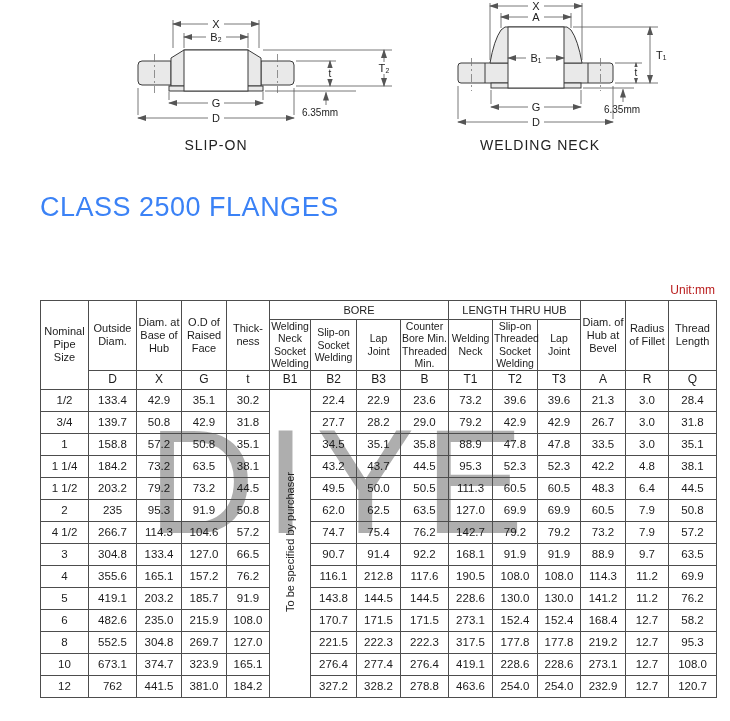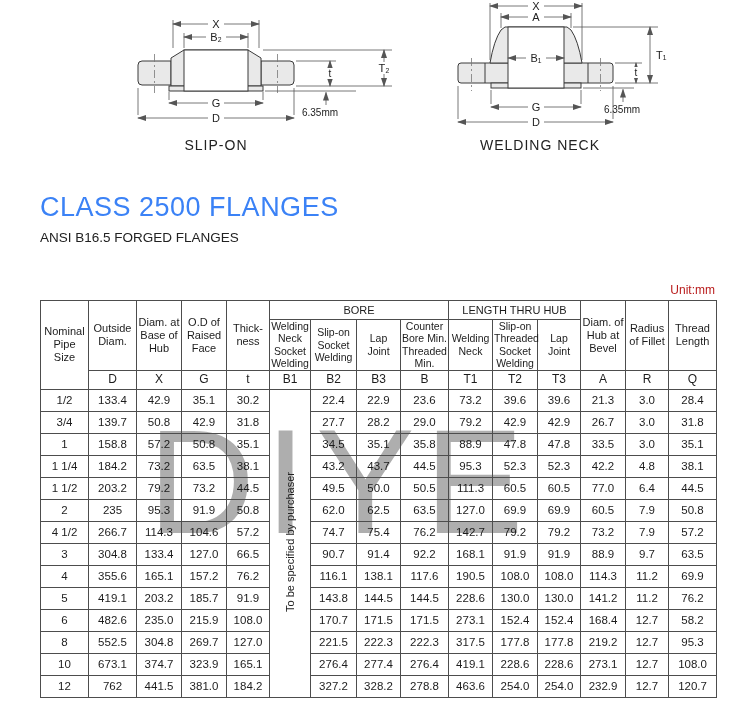--- a/index.html
+++ b/index.html
@@ -159,21 +159,20 @@
   <line x1="195" y1="86" x2="195" y2="119" stroke="#555" stroke-width="0.8"></line>
   <line x1="40" y1="122" x2="195" y2="122" stroke="#555" stroke-width="0.8" marker-start="url(#wn-ar)" marker-end="url(#wn-ar)"></line>
   <rect x="110" y="116" width="16" height="12" fill="#fff"></rect>
   <text x="118" y="126" font-size="11" text-anchor="middle">D</text>
 
   <text x="122" y="150" font-size="14" letter-spacing="1" text-anchor="middle" fill="#111">WELDING NECK</text>
 </svg>
 
 <div class="title-block">
   <h1>CLASS 2500 FLANGES</h1>
-  <div class="subtitle">ANSI B16.5 FORGED FLANGES</div>
 </div>
 
 <div class="unit-label">Unit:mm</div>
 
 <div class="watermark">DIYE</div>
 
 <table class="flange-table">
   <colgroup>
     <col style="width:48px">
       <col style="width:48px">
@@ -301,21 +300,21 @@
         <td>203.2</td>
         <td>79.2</td>
         <td>73.2</td>
         <td>44.5</td>
         <td>49.5</td>
         <td>50.0</td>
         <td>50.5</td>
         <td>111.3</td>
         <td>60.5</td>
         <td>60.5</td>
-        <td>77.0</td>
+        <td>48.3</td>
         <td>6.4</td>
         <td>44.5</td>
       </tr>
       <tr>
         <td>2</td>
         <td>235</td>
         <td>95.3</td>
         <td>91.9</td>
         <td>50.8</td>
         <td>62.0</td>
@@ -360,21 +359,21 @@
         <td>9.7</td>
         <td>63.5</td>
       </tr>
       <tr>
         <td>4</td>
         <td>355.6</td>
         <td>165.1</td>
         <td>157.2</td>
         <td>76.2</td>
         <td>116.1</td>
-        <td>138.1</td>
+        <td>212.8</td>
         <td>117.6</td>
         <td>190.5</td>
         <td>108.0</td>
         <td>108.0</td>
         <td>114.3</td>
         <td>11.2</td>
         <td>69.9</td>
       </tr>
       <tr>
         <td>5</td>

